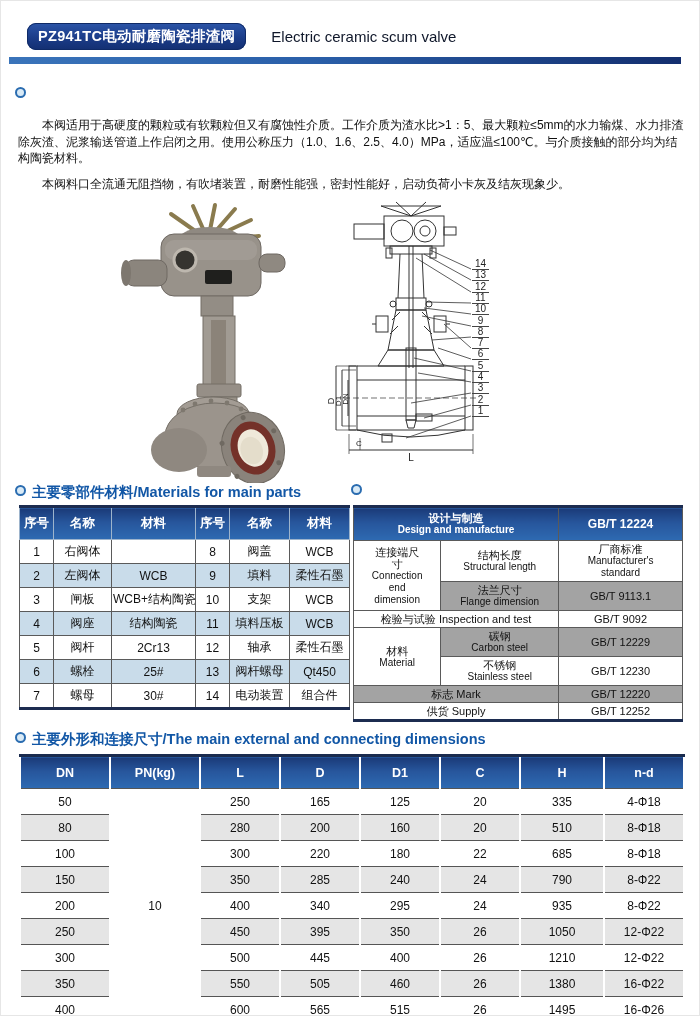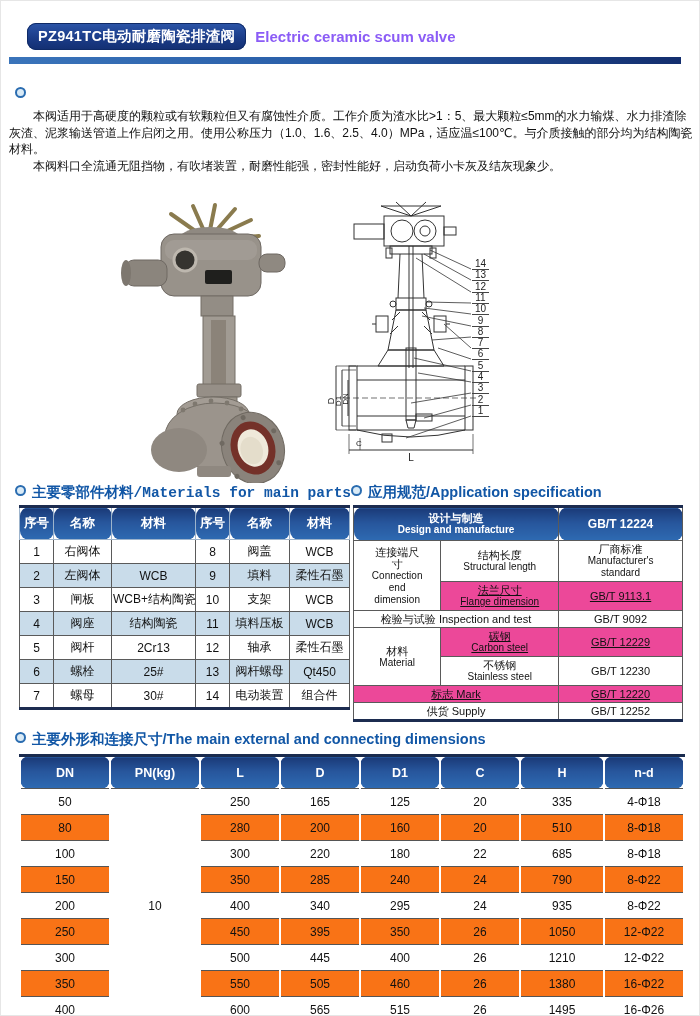--- a/index.html
+++ b/index.html
@@ -2,77 +2,77 @@
 <html><head>
 <meta charset="utf-8">
 <style>
   html,body{margin:0;padding:0;}
   body{
     width:700px;height:1016px;position:relative;background:#ffffff;
     font-family:"Liberation Sans","DejaVu Sans",sans-serif;color:#111;
     border:1px solid #e6e6e6;box-sizing:border-box;overflow:hidden;
   }
   
-  .header-row{position:absolute;left:26px;top:22px;display:flex;align-items:center;gap:9px;}
+  .header-row{position:absolute;left:26px;top:22px;display:flex;align-items:center;gap:25px;}
   .title-badge{
     background:linear-gradient(180deg,#2c55a8 0%,#1b3c88 55%,#132f72 100%);
     color:#fff;font-weight:bold;font-size:14.5px;letter-spacing:.3px;
     padding:4px 11px;border-radius:9px;white-space:nowrap;
     box-shadow:0 0 0 1px #0f2a66 inset;
   }
-  .title-en{font-size:15px;font-weight:bold;color:#8b5cf6;white-space:nowrap;}
+  .title-en{font-size:15px;font-weight:normal;color:#0f172a;white-space:nowrap;}
   .title-bar{
     position:absolute;left:8px;top:56px;width:672px;height:7px;
     background:linear-gradient(90deg,#3a74ba 0%,#2a5fa9 45%,#132e6e 100%);
   }
   
   .sec-title{position:absolute;font-size:14.5px;font-weight:bold;color:#1257a6;white-space:nowrap;}
   .sec-bullet{
     display:inline-block;width:7px;height:7px;border-radius:50%;
     border:2px solid #2a6cb0;background:#d9eaf6;margin-right:6px;vertical-align:1px;
   }
   
   .features-text{position:absolute;left:8px;top:107px;width:684px;font-size:12px;line-height:16.5px;color:#101010;}
-  .features-text p{margin:0;text-indent:2em;}
+  .features-text p{margin:9px;text-indent:2em;}
   
   .photo-box{position:absolute;left:112px;top:197px;width:190px;height:285px;}
   .drawing-box{position:absolute;left:325px;top:197px;width:250px;height:285px;}
   .callout{
     position:absolute;left:146px;width:17px;text-align:center;
     font-size:10px;line-height:10px;color:#222;border-bottom:1px solid #444;
     font-family:"Liberation Sans",sans-serif;
   }
   
   table{border-collapse:collapse;}
   th{font-weight:bold;color:#fff;}
   .head-grad th, tr.head td{
     background:linear-gradient(180deg,#1a3a78 0%,#27569c 45%,#2e6ab2 100%);
-    color:#fff;font-weight:bold;border-radius:9px;
+    color:#fff;font-weight:bold;
   }
   
   .mat-table{position:absolute;left:18px;top:504px;width:330px;font-size:12px;table-layout:fixed;
     border-top:3px solid #1c2c50;border-bottom:3px solid #1c2c50;}
   .mat-table th{height:29px;border:1px solid #9db4cc;font-size:12.5px;}
   .mat-table td{height:23px;text-align:center;border:1px solid #5a5a5a;padding:0 1px;overflow:hidden;white-space:nowrap;}
   .mat-table tr.shade td{background:#c9dcea;}
   
   .app-table{position:absolute;left:352px;top:504px;width:330px;font-size:11px;table-layout:fixed;
     border-top:3px solid #1c2c50;border-bottom:3px solid #1c2c50;}
   .app-table td{border:1px solid #5a5a5a;text-align:center;padding:2px 16px;line-height:12px;}
   .app-table tr.head td{height:28px;font-size:12px;}
-  .app-table td.shade{background:#ec4899;text-decoration:underline;}
+  .app-table td.shade{background:#a3a3a3;}
   .app-table .cn{font-size:11px;}
   .app-table .en{font-size:10px;}
   
   .dim-table{position:absolute;left:18px;top:753px;width:664px;font-size:12px;table-layout:fixed;
     border-top:3px solid #1a2b4e;border-bottom:3px solid #1a2b4e;}
   .dim-table th{height:29px;border-left:2px solid #fff;border-right:2px solid #fff;font-size:12.5px;}
   .dim-table td{height:23px;text-align:center;border-left:2px solid #fff;border-right:2px solid #fff;
     border-top:1px solid #555;border-bottom:1px solid #555;}
-  .dim-table tr.shade td{background:#f97316;}
+  .dim-table tr.shade td{background:#e5e5e5;}
   .dim-table td.pn-cell{background:#fff;font-size:12px;}
   svg text{font-family:"Liberation Sans",sans-serif;}
 </style>
 </head>
 <body>
 
 <div class="header-row">
   <span class="title-badge">PZ941TC电动耐磨陶瓷排渣阀</span>
   <span class="title-en">Electric ceramic scum valve</span>
 </div>
@@ -250,21 +250,21 @@
       <div class="callout" style="top: 140.1px;">7</div>
       <div class="callout" style="top: 151.4px;">6</div>
       <div class="callout" style="top: 162.7px;">5</div>
       <div class="callout" style="top: 174px;">4</div>
       <div class="callout" style="top: 185.3px;">3</div>
       <div class="callout" style="top: 196.6px;">2</div>
       <div class="callout" style="top: 207.9px;">1</div>
     </div>
 </div>
 
-<div class="sec-title" style="left:14px;top:482px;font-family:Liberation Mono, monospace;">
+<div class="sec-title" style="left:14px;top:482px;">
   <span class="sec-bullet"></span><span>主要零部件材料/Materials for main parts</span>
 </div>
 <table class="mat-table">
   <colgroup>
       <col style="width:34px">
       <col style="width:58px">
       <col style="width:84px">
       <col style="width:34px">
       <col style="width:60px">
       <col style="width:60px">
@@ -333,21 +333,21 @@
         <td>螺母</td>
         <td>30#</td>
         <td>14</td>
         <td>电动装置</td>
         <td>组合件</td>
       </tr>
     </tbody>
 </table>
 
 <div class="sec-title" style="left:350px;top:482px;">
-  <span class="sec-bullet"></span><span>应用规范/Application specification</span>
+  <span class="sec-bullet"></span>
 </div>
 <table class="app-table">
   <colgroup>
       <col style="width:86px">
       <col style="width:116px">
       <col style="width:122px">
     </colgroup>
   <tbody>
       <tr class="head">
     <td colspan="2">

